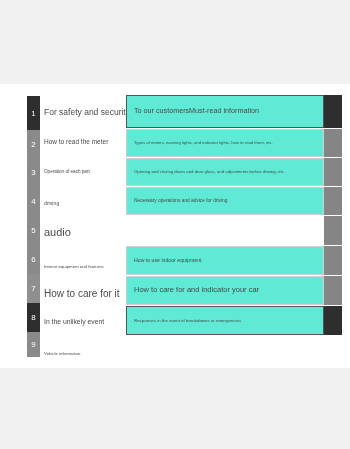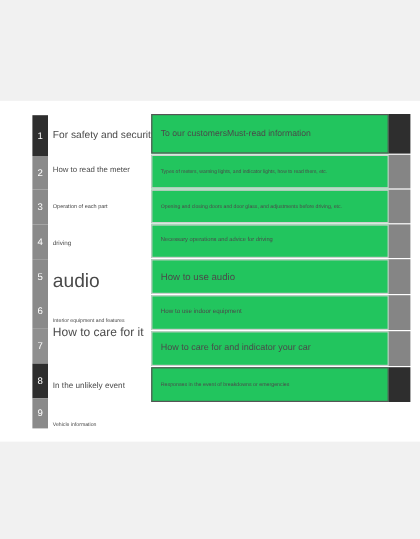--- a/index.html
+++ b/index.html
@@ -51,21 +51,21 @@
     color: #4a4a4a;
     white-space: nowrap;
     line-height: 1;
   }
 
   
   .desc-box {
     position: absolute;
     left: 126px;
     width: 198px;
-    background: #22c55e;
+    background: #5eead4;
     box-sizing: border-box;
     display: flex;
     align-items: center;
   }
   .desc-box.strong {
     border: 1px solid #555555;
   }
   .desc-box.light {
     border: 1px solid #cfcfcf;
   }
@@ -117,40 +117,37 @@
       </div>
     <div class="spine-cell spine-gray" style="top:236px; height:25px;">
         <span>9</span>
       </div>
   </div>
 
   <div class="chapter-label" style="top:24px;  font-size:8.5px;">For safety and security</div>
   <div class="chapter-label" style="top:55px;  font-size:6.5px;">How to read the meter</div>
   <div class="chapter-label" style="top:86px;  font-size:4.6px;">Operation of each part</div>
   <div class="chapter-label" style="top:117px; font-size:5.2px;">driving</div>
-  <div class="chapter-label" style="top:143px; font-size:16px;">audio</div>
+  <div class="chapter-label" style="top:143px; font-size:11px;">audio</div>
   <div class="chapter-label" style="top:181px; font-size:4.3px;">Interior equipment and features</div>
-  <div class="chapter-label" style="top:189px; font-size:10px;">How to care for it</div>
+  <div class="chapter-label" style="top:205px; font-size:10px;">How to care for it</div>
   <div class="chapter-label" style="top:235px; font-size:6.8px;">In the unlikely event</div>
   <div class="chapter-label" style="top:268px; font-size:4.3px;">Vehicle information</div>
 
   <div class="desc-box strong" style="top:11px;  height:33px;">
     <span class="desc-text" style="font-size:7.2px;">To our customersMust-read information</span>
   </div>
   <div class="desc-box light" style="top:45px;  height:28px;">
     <span class="desc-text" style="font-size:4.2px;">Types of meters, warning lights, and indicator lights, how to read them, etc.</span>
   </div>
   <div class="desc-box light" style="top:74px;  height:28px;">
     <span class="desc-text" style="font-size:4.3px;">Opening and closing doors and door glass, and adjustments before driving, etc.</span>
   </div>
   <div class="desc-box light" style="top:103px; height:28px;">
     <span class="desc-text" style="font-size:4.8px;">Necessary operations and advice for driving</span>
-  </div>
-  <div class="desc-box light" style="top:132px; height:29px;">
-    <span class="desc-text" style="font-size:8px;">How to use audio</span>
   </div>
   <div class="desc-box light" style="top:162px; height:29px;">
     <span class="desc-text" style="font-size:5.2px;">How to use indoor equipment</span>
   </div>
   <div class="desc-box light" style="top:192px; height:29px;">
     <span class="desc-text" style="font-size:7.5px;">How to care for and indicator your car</span>
   </div>
   <div class="desc-box strong" style="top:222px; height:29px;">
     <span class="desc-text" style="font-size:4.4px;">Responses in the event of breakdowns or emergencies</span>
   </div>

